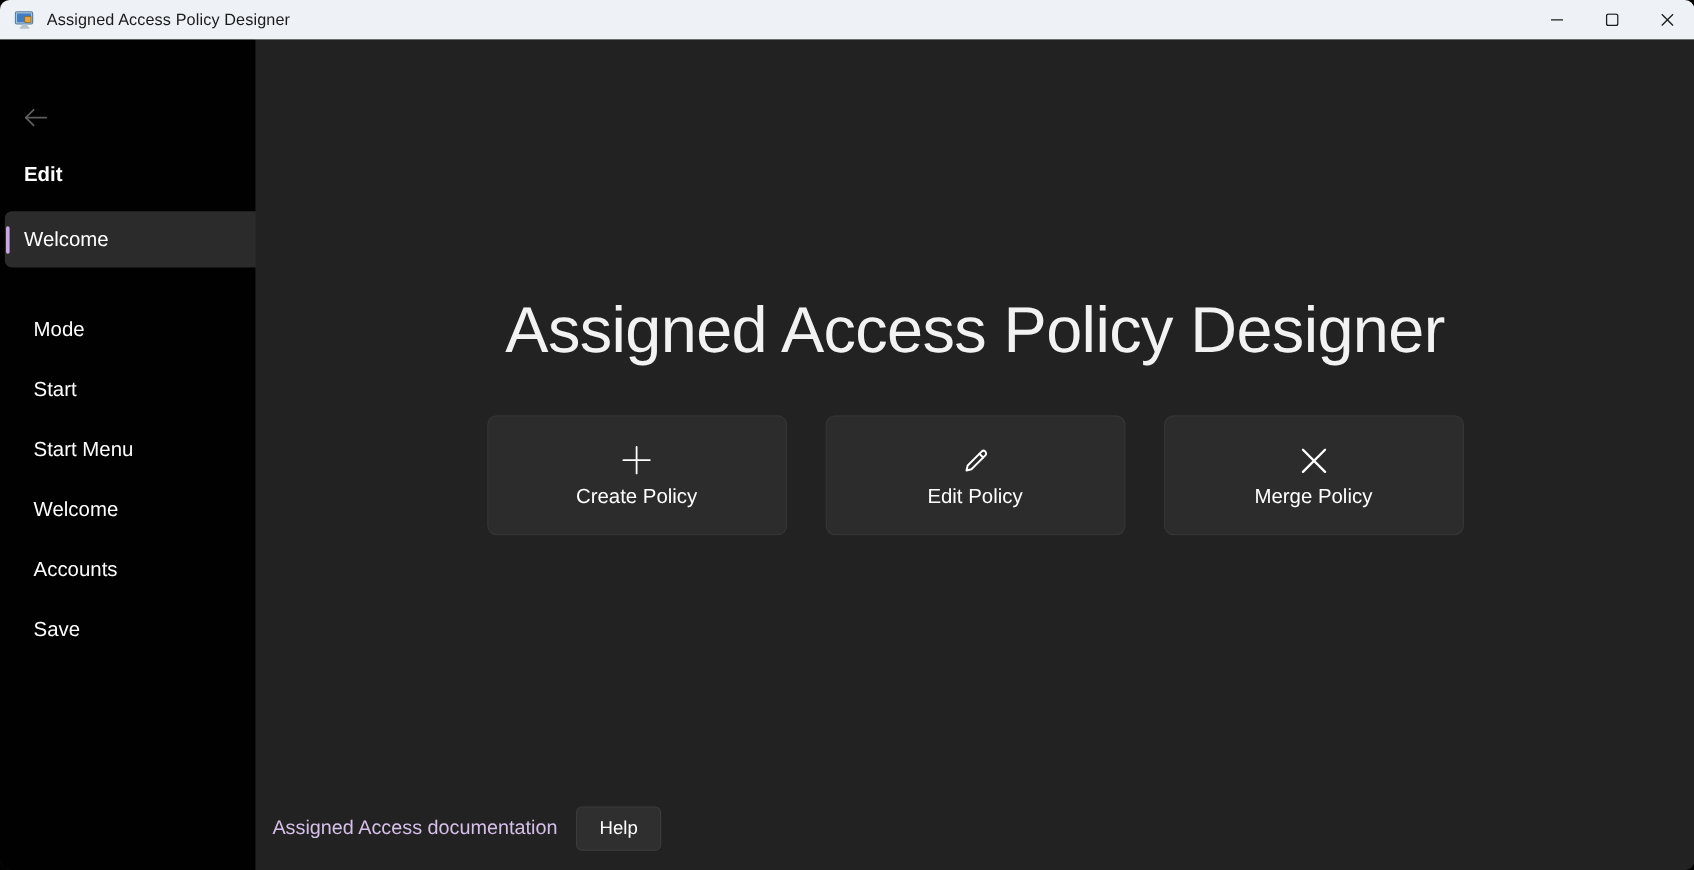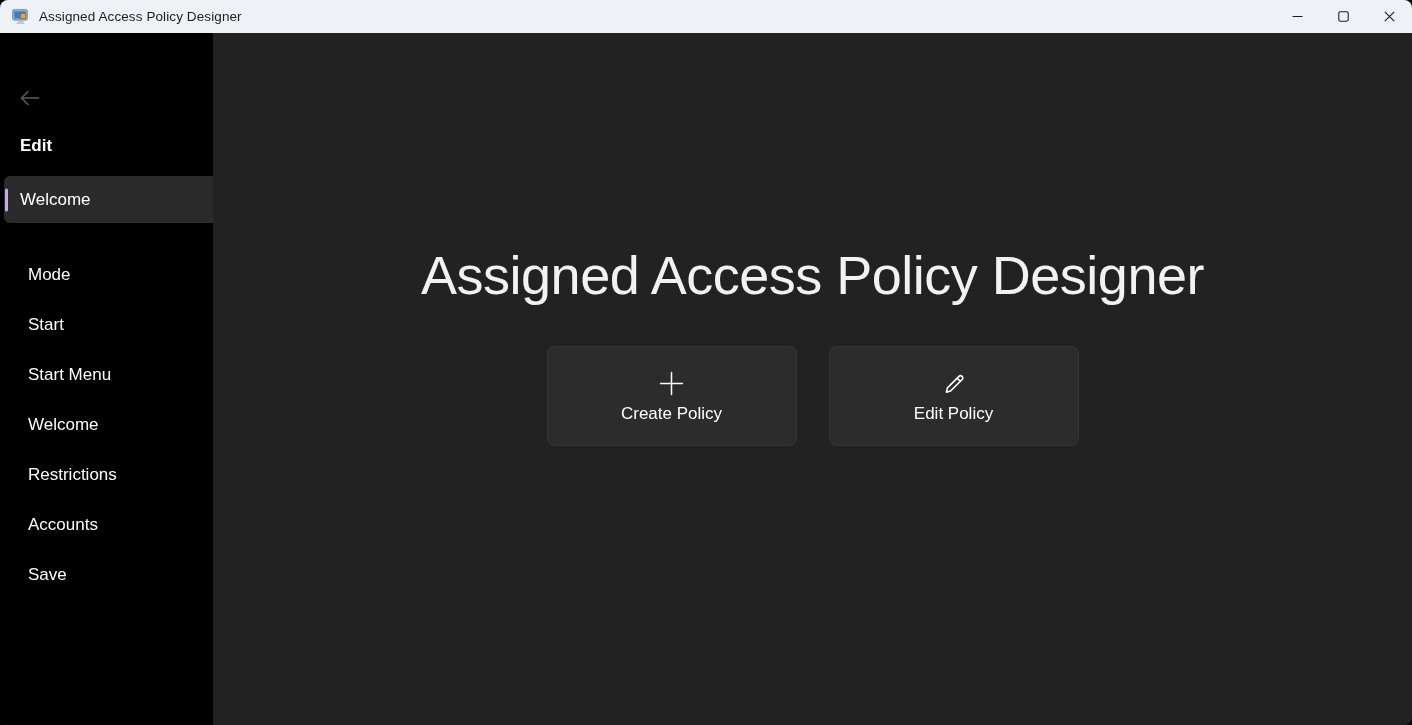--- a/index.html
+++ b/index.html
@@ -148,23 +148,20 @@
       <div class="nav-item">
         <span>Start</span>
       </div>
       <div class="nav-item">
         <span>Start Menu</span>
       </div>
       <div class="nav-item">
         <span>Welcome</span>
       </div>
       <div class="nav-item">
-        <span>Restrictions</span>
-      </div>
-      <div class="nav-item">
         <span>Accounts</span>
       </div>
       <div class="nav-item">
         <span>Save</span>
       </div>
     </div>
   </div>
 
   <div class="main">
     <h1 class="main-title">Assigned Access Policy Designer</h1>
@@ -180,17 +177,29 @@
       </div>
       <div class="card">
         <span class="card-icon">
           <svg width="26" height="26" viewBox="0 0 24 24" fill="none" stroke="#ffffff" stroke-width="1.5" stroke-linecap="round" stroke-linejoin="round">
             <path d="M5 19.5l0.9-3.9L16.6 4.9a2.05 2.05 0 0 1 2.9 2.9L8.8 18.5 5 19.5z"></path>
             <path d="M14.9 6.6l2.9 2.9"></path>
           </svg>
         </span>
         <span class="card-label">Edit Policy</span>
       </div>
-    </div>
-
+      <div class="card">
+        <span class="card-icon">
+          <svg width="26" height="26" viewBox="0 0 24 24">
+              <path d="M3.5 3.5l17 17M20.5 3.5l-17 17" stroke="#ffffff" stroke-width="1.8" stroke-linecap="round"></path>
+            </svg>
+        </span>
+        <span class="card-label">Merge Policy</span>
+      </div>
+    </div>
+
+    <div class="main-footer">
+      <a class="doc-link">Assigned Access documentation</a>
+      <button class="help-btn">Help</button>
+    </div>
   </div>
 
 </div>
 
 </body></html>

